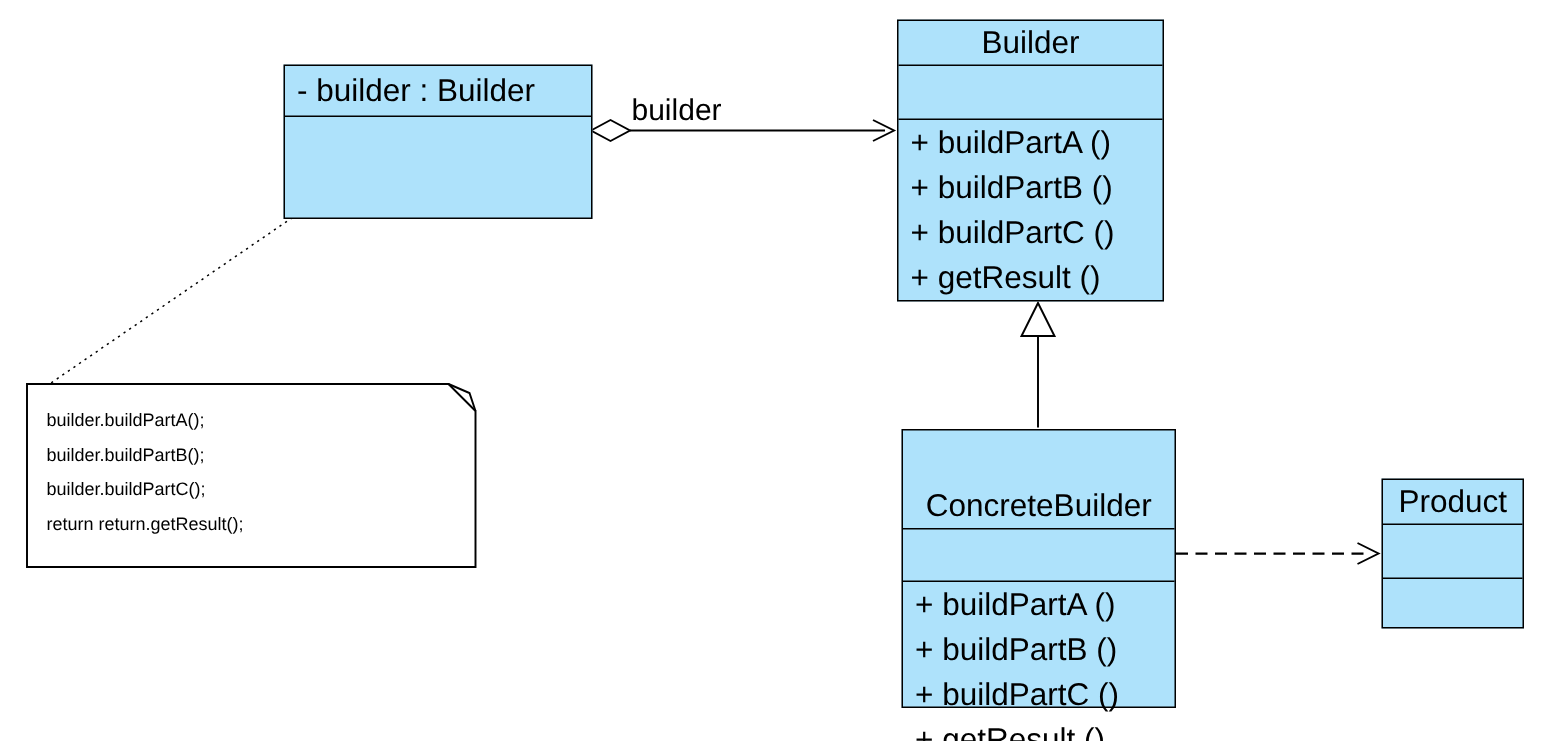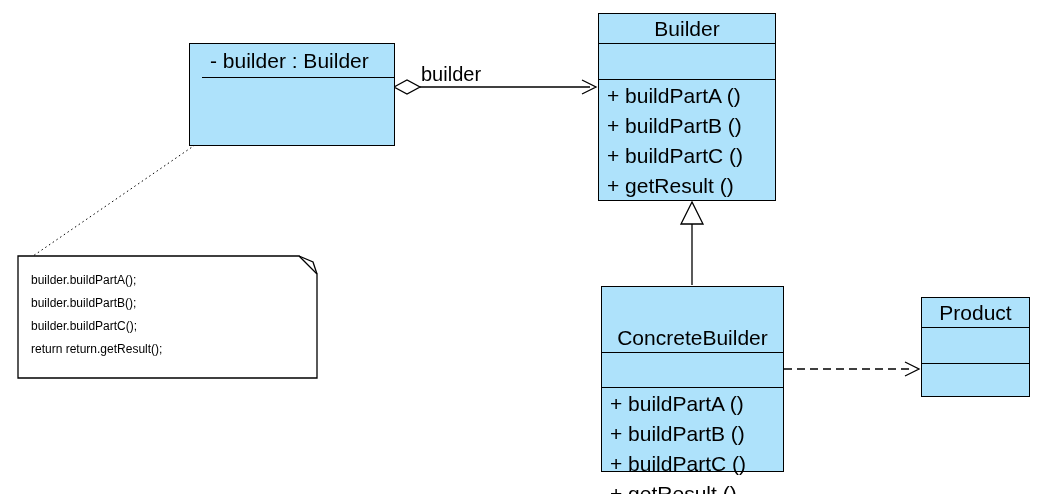--- a/index.html
+++ b/index.html
@@ -42,35 +42,35 @@
   .uml-section.last { border-bottom: none; }
   .uml-row {
     display: flex;
     align-items: center;
     padding-left: 8px;
     white-space: nowrap;
   }
   
   #class-director { left: 189px; top: 43px; width: 206px; height: 103px; }
   #class-director .uml-title { height: 34px; }
-  #class-director .attrs { height: 34px; margin-left: 12px; }
+  #class-director .attrs { height: 34px; }
   #class-director .attrs .uml-row { height: 33px; }
   #class-director .methods .uml-row { height: 33px; }
   
   #class-builder { left: 598px; top: 13px; width: 178px; height: 188px; }
   #class-builder .uml-title { height: 30px; }
   #class-builder .attrs { height: 36px; }
   #class-builder .methods .uml-row { height: 30px; }
   
   #class-concrete-builder { left: 601px; top: 286px; width: 183px; height: 186px; }
   #class-concrete-builder .uml-title { height: 31px; margin-top: 35px; }
   #class-concrete-builder .attrs { height: 35px; }
   #class-concrete-builder .methods .uml-row { height: 30px; }
   
-  #class-product { left: 921px; top: 297px; width: 109px; height: 100px; }
+  #class-product { left: 921px; top: 319px; width: 95px; height: 100px; }
   #class-product .uml-title { height: 30px; }
   #class-product .sec1 { height: 36px; }
   #class-product .sec2 { height: 32px; }
   
   #assoc-label {
     position: absolute;
     left: 421px; top: 63px;
     font-size: 20px;
     white-space: nowrap;
   }

